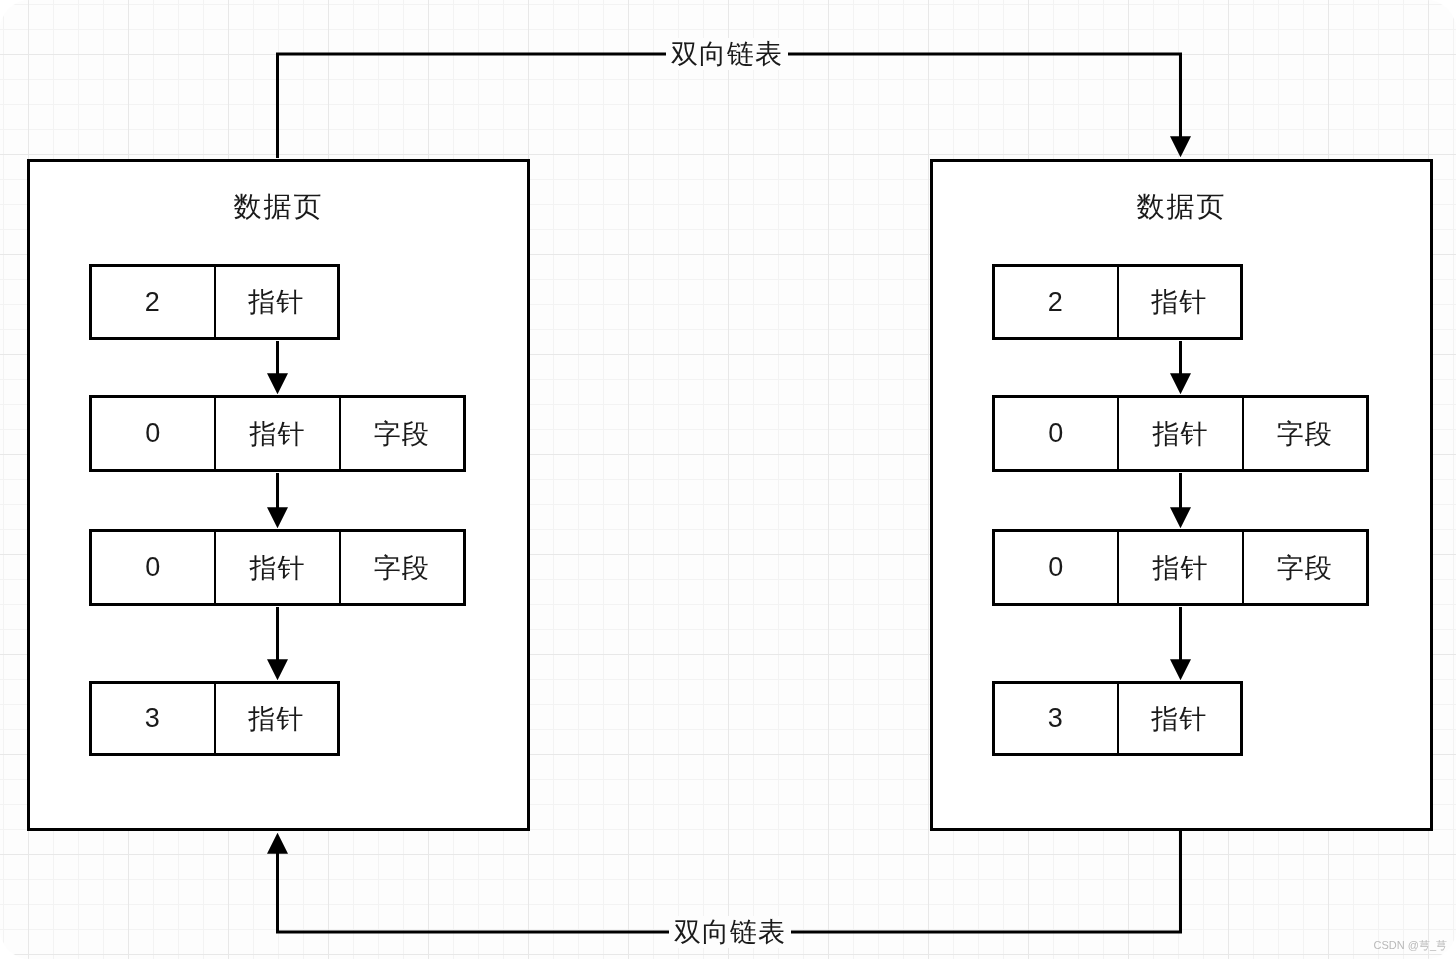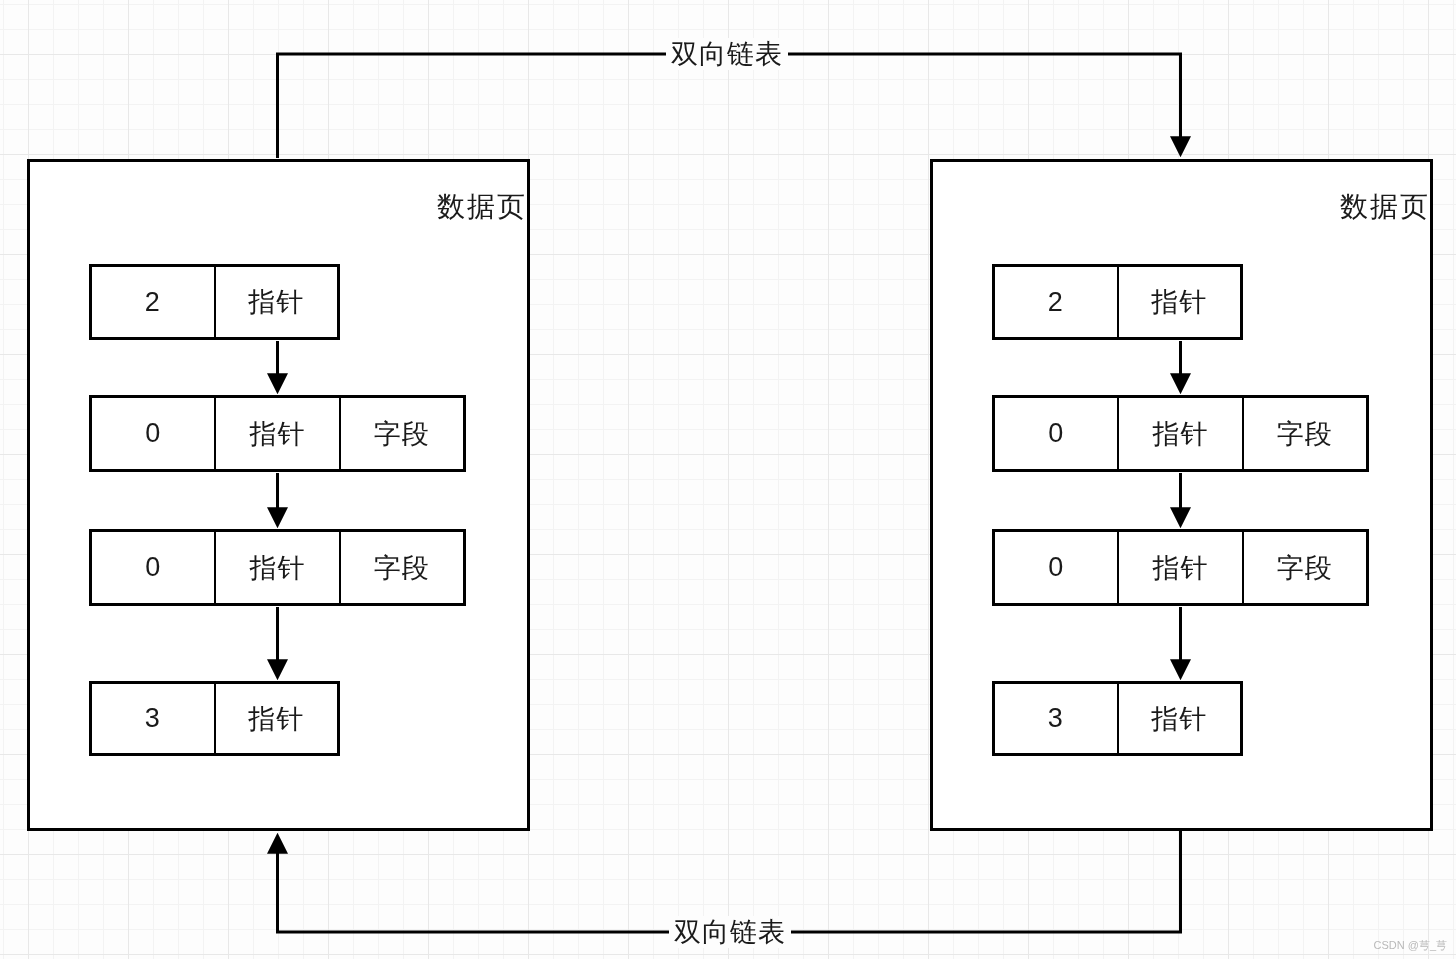--- a/index.html
+++ b/index.html
@@ -16,33 +16,34 @@
   .canvas{
     position:relative;width:1456px;height:959px;overflow:hidden;
     background-color:var(--canvas-bg);
     background-image:
       linear-gradient(to right, var(--grid-major) 1px, transparent 1px),
       linear-gradient(to bottom, var(--grid-major) 1px, transparent 1px),
       linear-gradient(to right, var(--grid-minor) 1px, transparent 1px),
       linear-gradient(to bottom, var(--grid-minor) 1px, transparent 1px);
     background-size:100px 100px,100px 100px,25px 25px,25px 25px;
     background-position:28px 54px,28px 54px,3px 4px,3px 4px;
+    border-radius:30px;
   }
   .page-box{
     position:absolute;top:159px;width:503px;height:672px;
     background:var(--page-bg);
     border:3px solid var(--line);
     box-sizing:border-box;
     z-index:2;
   }
   .page-left{left:27px;}
   .page-right{left:930px;}
   .page-title{
     position:absolute;top:26px;left:0;right:0;
-    text-align:right;font-size:28px;color:var(--text);
+    text-align:center;font-size:28px;color:var(--text);
     letter-spacing:2px;
   }
   .row{
     position:absolute;left:59px;display:flex;
     border:3px solid var(--line);background:var(--page-bg);
     box-sizing:border-box;
   }
   .row-1{top:102px;width:251px;height:76px;}
   .row-2{top:233px;width:377px;height:77px;}
   .row-3{top:367px;width:377px;height:77px;}

